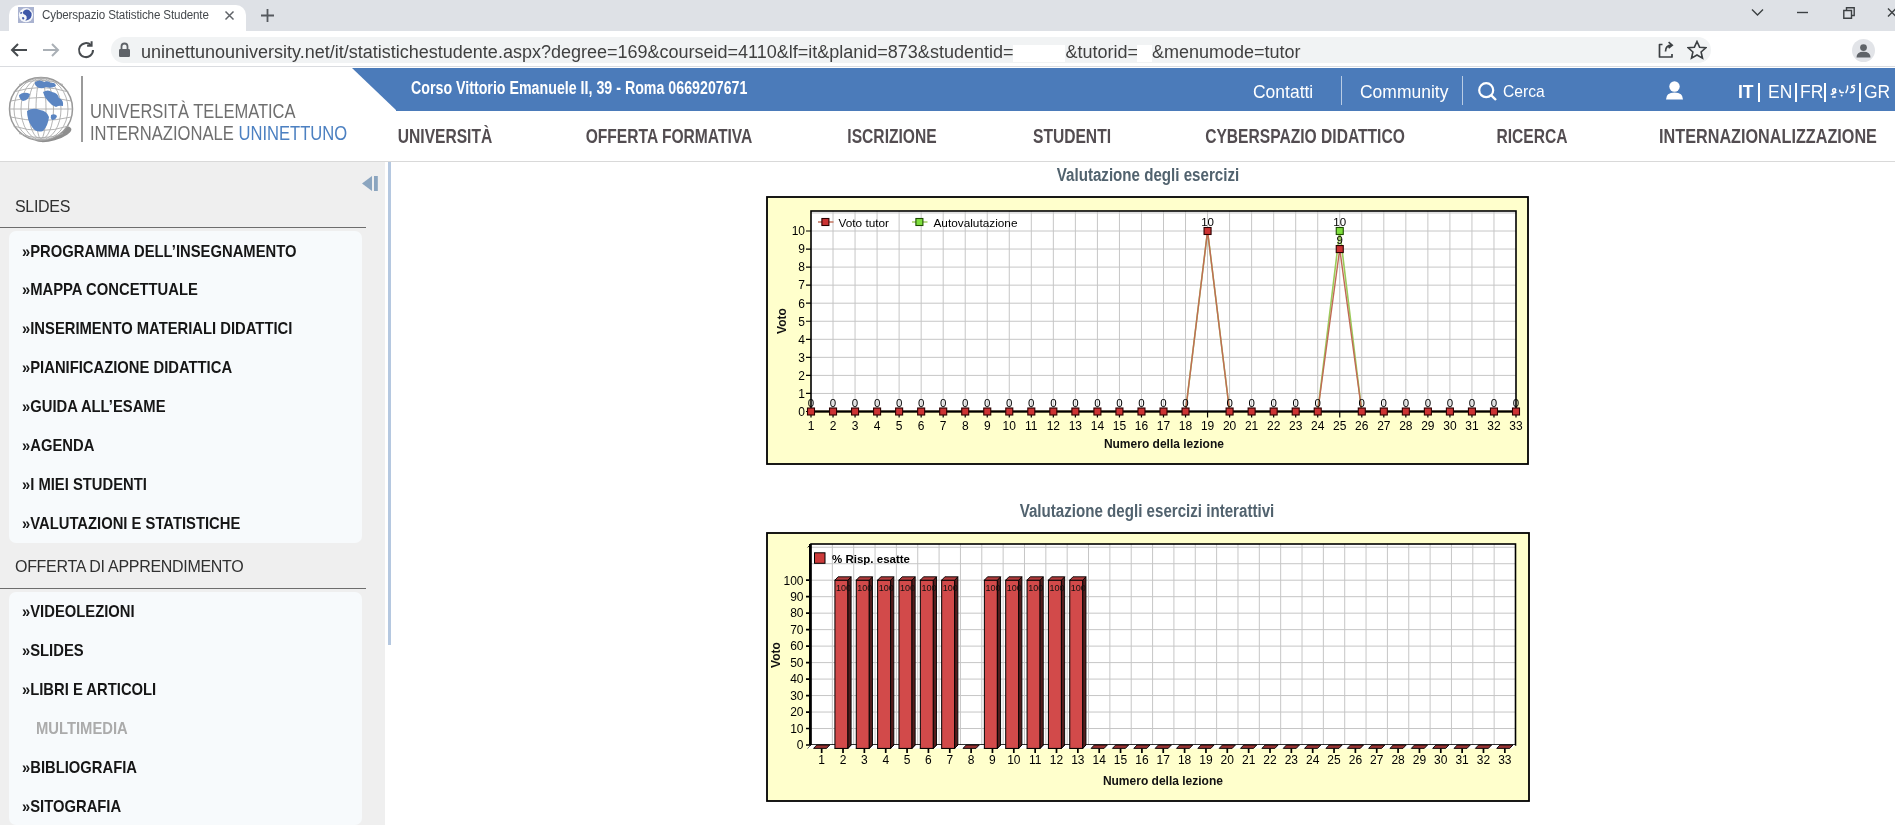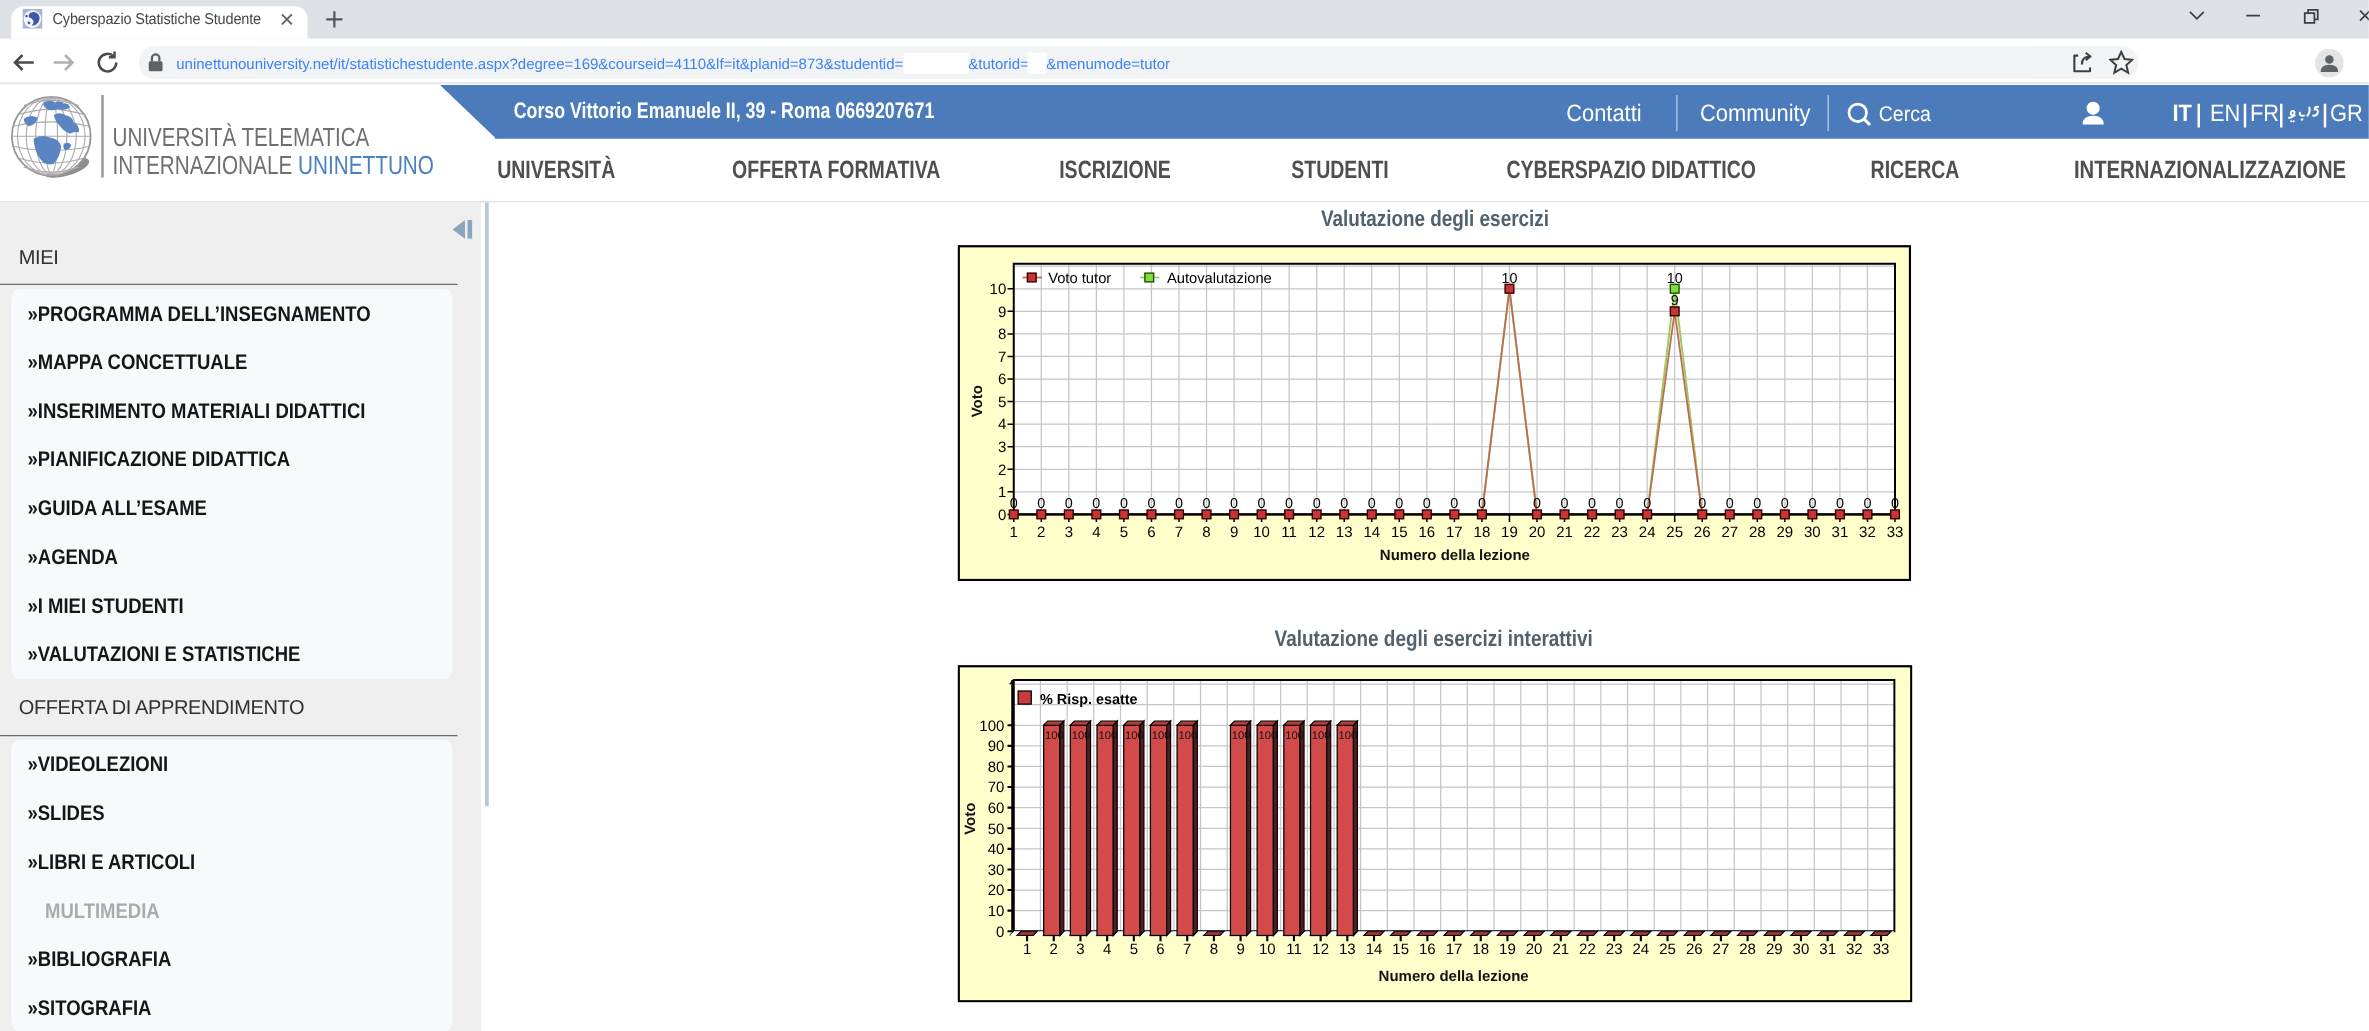--- a/index.html
+++ b/index.html
@@ -3,21 +3,21 @@
 <style>
 *{margin:0;padding:0;box-sizing:border-box}
 html,body{width:1895px;height:825px;overflow:hidden;font-family:"Liberation Sans",sans-serif;background:#fff}
 .abs{position:absolute}
 
 #tabbar{position:absolute;left:0;top:0;width:1895px;height:31px;background:#dee1e6}
 #tab{position:absolute;left:9px;top:5px;width:237px;height:26px;background:#fff;border-radius:10px 10px 0 0}
 #tabtitle{position:absolute;left:42px;top:8px;font-size:12.5px;color:#45494d;letter-spacing:-.15px;transform:scaleX(.93);transform-origin:left}
 #toolbar{position:absolute;left:0;top:31px;width:1895px;height:36px;background:#fff;border-bottom:1px solid #dadce0}
 #urlbar{position:absolute;left:111px;top:37px;width:1600px;height:26px;background:#f1f3f4;border-radius:13px}
-#urltext{position:absolute;left:141px;top:42px;font-size:12px;color:#3b82f6;white-space:nowrap}
+#urltext{position:absolute;left:141px;top:42px;font-size:18px;color:#404040;white-space:nowrap}
 .redact{display:inline-block;background:#fff;height:17px;vertical-align:-4px}
 
 #pagehead{position:absolute;left:0;top:68px;width:1895px;height:94px;background:#fff;border-bottom:1px solid #d9d9d9}
 #blueband{position:absolute;left:396px;top:68px;width:1499px;height:43px;background:#4b7bba}
 #bluediag{position:absolute;left:352px;top:68px;width:0;height:0;border-bottom:43px solid transparent;border-right:45px solid #4b7bba}
 .bbtx{position:absolute;top:81px;color:#fff;font-size:19px;transform:scaleX(.92);transform-origin:left;white-space:nowrap}
 .bdiv{position:absolute;top:76px;width:1px;height:29px;background:#b9cce4}
 .ldiv{position:absolute;top:82.5px;width:2.5px;height:19px;background:#fff}
 .nav{position:absolute;top:125px;transform:translateX(-50%) scaleX(.78);font-size:20px;font-weight:bold;color:#534d51;white-space:nowrap}
 
@@ -155,21 +155,21 @@
 <path d="M36 17 Q41 14 45 17 Q51 18 52 23 Q57 25 56 31 Q52 30 49 32 Q44 30 41 26 Q37 22 36 17 Z" fill="#5b85c2"></path>
 <path d="M20 36 Q26 32 33 35 Q40 36 42 42 Q41 51 36 56 Q29 58 25 52 Q20 45 20 36 Z" fill="#5b85c2"></path>
 <path d="M12 20 Q17 16 23 19 Q22 25 16 26 Q12 24 12 20 Z" fill="#5b85c2"></path>
 <path d="M44 40 Q48 38 50 41 Q49 45 45 45 Q43 43 44 40 Z" fill="#5b85c2"></path>
 </svg>
 <div id="logodiv"></div>
 <div id="logotext1">UNIVERSITÀ TELEMATICA</div>
 <div id="logotext2">INTERNAZIONALE <b>UNINETTUNO</b></div>
 
 <div id="sidebar"></div>
-<div class="shead" style="top:198px">MIEI</div>
+<div class="shead" style="top:198px">SLIDES</div>
 <div class="sline" style="top:227px"></div>
 <div class="sbox" style="top:231px;height:312px"></div>
 <div class="sitem" style="top:252px">»PROGRAMMA DELL’INSEGNAMENTO</div>
 <div class="sitem" style="top:290px">»MAPPA CONCETTUALE</div>
 <div class="sitem" style="top:329px">»INSERIMENTO MATERIALI DIDATTICI</div>
 <div class="sitem" style="top:368px">»PIANIFICAZIONE DIDATTICA</div>
 <div class="sitem" style="top:407px">»GUIDA ALL’ESAME</div>
 <div class="sitem" style="top:446px">»AGENDA</div>
 <div class="sitem" style="top:485px">»I MIEI STUDENTI</div>
 <div class="sitem" style="top:524px">»VALUTAZIONI E STATISTICHE</div>

